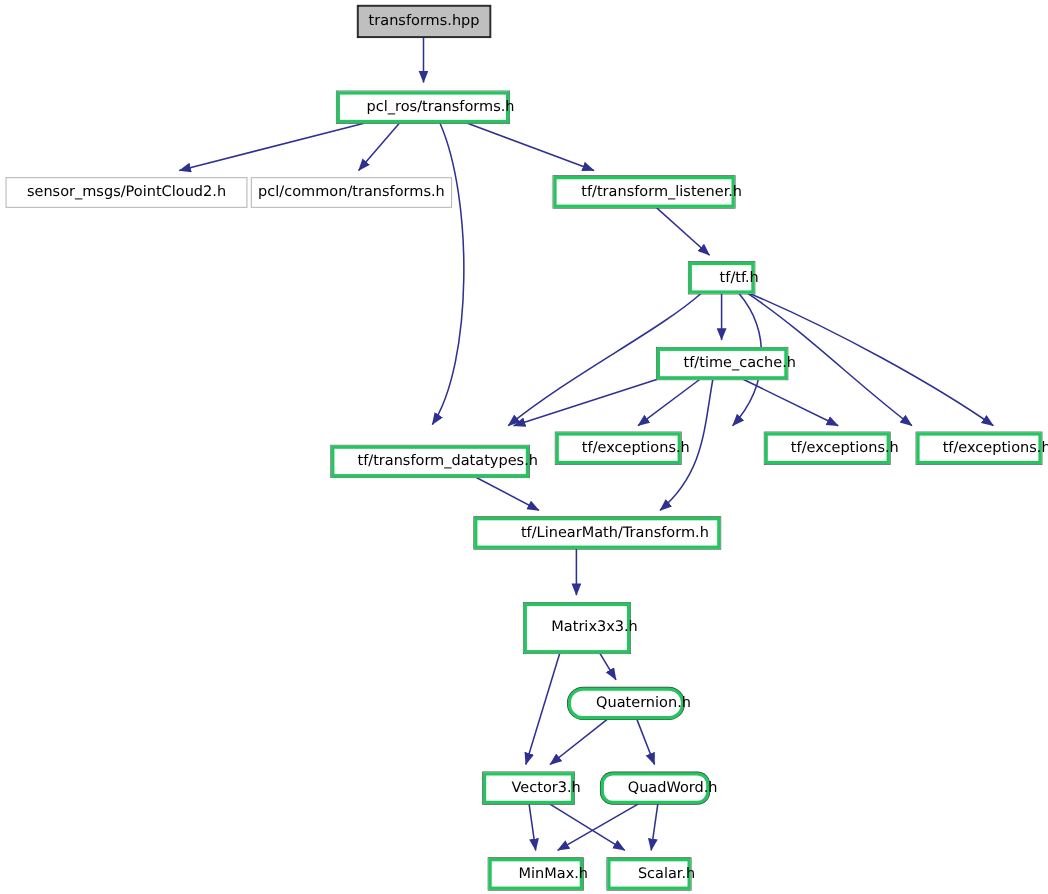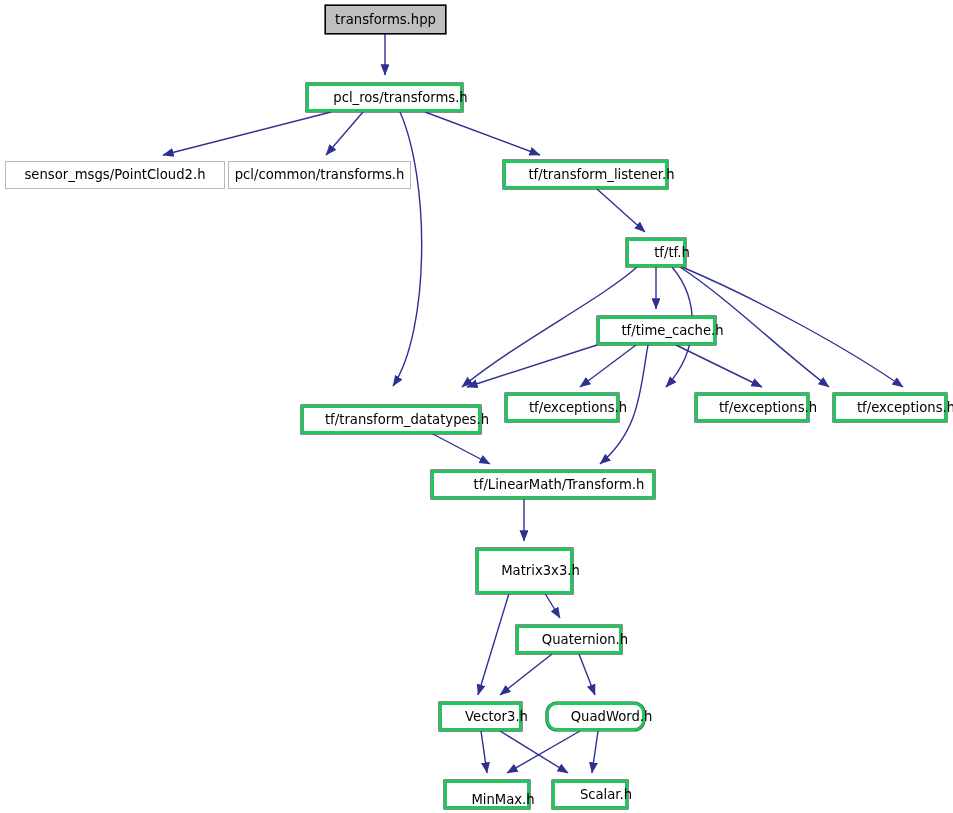--- a/index.html
+++ b/index.html
@@ -132,30 +132,30 @@
       </div>
       <div class="node kind-normal" style="left: 833px; top: 393px; width: 114px; height: 29px;">
         <span class="node-label">tf/exceptions.h</span>
       </div>
       <div class="node kind-normal" style="left: 431px; top: 470px; width: 224px; height: 29px;">
         <span class="node-label">tf/LinearMath/Transform.h</span>
       </div>
       <div class="node kind-normal" style="left: 476px; top: 548px; width: 97px; height: 46px;">
         <span class="node-label">Matrix3x3.h</span>
       </div>
-      <div class="node kind-normal" style="left: 516px; top: 625px; width: 106px; height: 29px;">
+      <div class="node kind-normal" style="left: 516px; top: 625px; width: 106px; height: 29px; border-radius: 14px;">
         <span class="node-label">Quaternion.h</span>
       </div>
       <div class="node kind-normal" style="left: 439px; top: 702px; width: 83px; height: 29px;">
         <span class="node-label">Vector3.h</span>
       </div>
       <div class="node kind-normal" style="left: 546px; top: 702px; width: 99px; height: 29px; border-radius: 11px;">
         <span class="node-label">QuadWord.h</span>
       </div>
-      <div class="node kind-normal" style="left: 444px; top: 780px; width: 86px; height: 29px; align-items: flex-end;">
+      <div class="node kind-normal" style="left: 444px; top: 780px; width: 86px; height: 29px;">
         <span class="node-label">MinMax.h</span>
       </div>
       <div class="node kind-normal" style="left: 552px; top: 780px; width: 76px; height: 29px;">
         <span class="node-label">Scalar.h</span>
       </div>
     </div>
 
 </div>
 
 </body></html>

